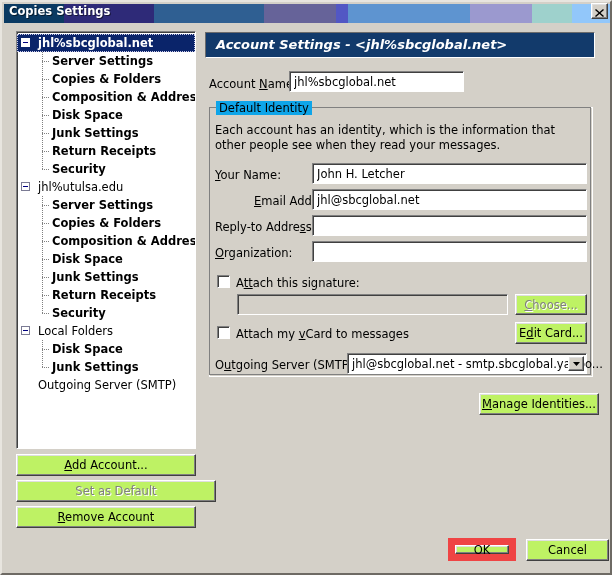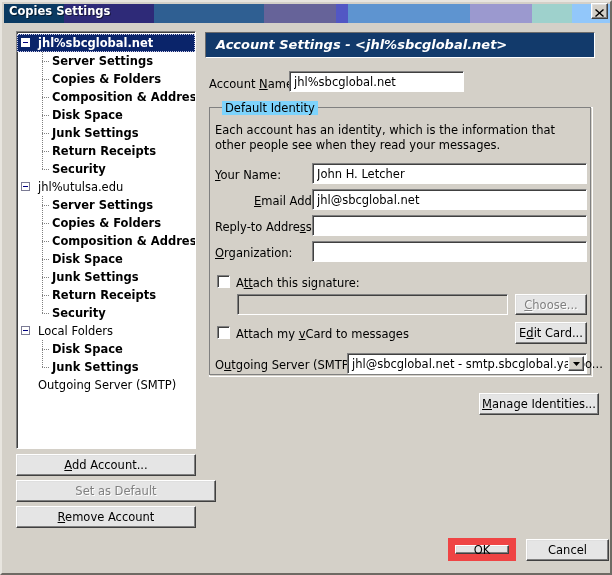--- a/index.html
+++ b/index.html
@@ -121,21 +121,21 @@
   .dotline-h {
     position: absolute;
     left: 25px; top: 9px;
     width: 8px; height: 1px;
     background-image: linear-gradient(to right, #808080 50%, transparent 50%);
     background-size: 2px 1px;
   }
 
   
   .btn {
-    background: #e5e5e5;
+    background: #bef264;
     box-sizing: border-box;
     border-left: 1px solid #ffffff;
     border-top: 1px solid #ffffff;
     border-right: 1px solid #404040;
     border-bottom: 1px solid #404040;
     box-shadow: inset -1px -1px 0 #808080, inset 1px 1px 0 #dfdfdf;
     font-family: "DejaVu Sans", "Liberation Sans", sans-serif;
     font-size: 11.5px;
     color: #000000;
     text-align: center;
@@ -220,22 +220,22 @@
   }
   .groupbox::before{
     content:"";
     position:absolute;
     left:-1px; top:-1px; right:1px; bottom:1px;
     border:1px solid #808080;
     pointer-events:none;
   }
   .group-title {
     position: absolute;
-    left: 220px; top: 99px;
-    background: #7dd3fc;
+    left: 214px; top: 99px;
+    background: #0ea5e9;
     padding: 0 3px;
     font-size: 11.5px;
     z-index: 2;
   }
   .desc {
     position: absolute;
     left: 213px; top: 121px;
     width: 372px;
     font-size: 11.5px;
     line-height: 15px;

